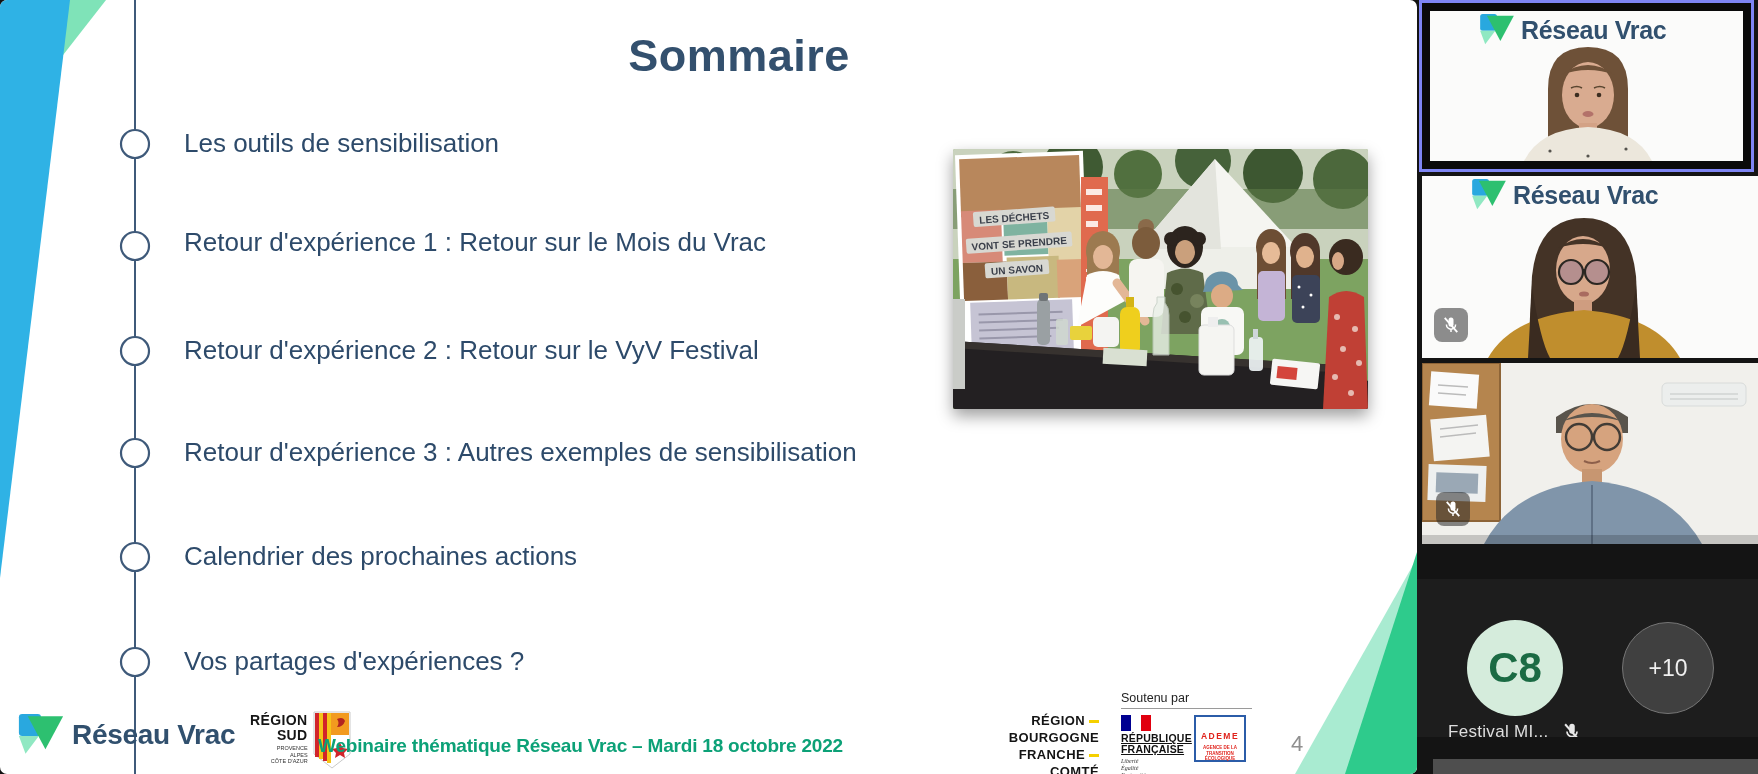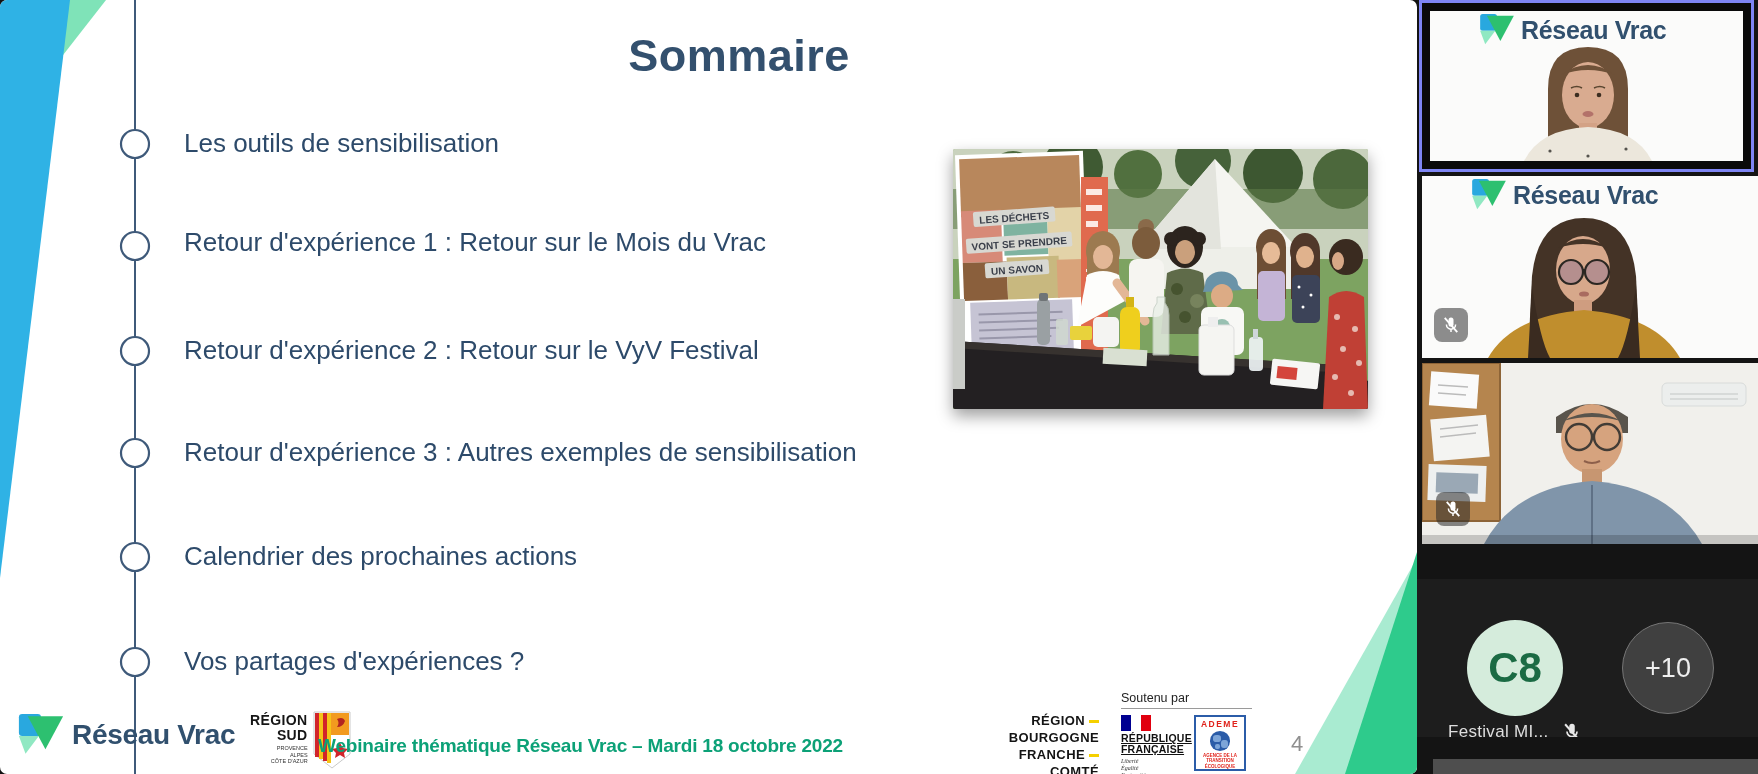--- a/index.html
+++ b/index.html
@@ -29,22 +29,22 @@
   .bfc-dash{display:inline-block;width:10px;height:3px;background:#f5d000;vertical-align:middle;margin-left:4px;}
   .soutenu{position:absolute;left:1121px;top:691px;width:131px;}
   .soutenu-label{font-size:12.5px;color:#222;}
   .soutenu-rule{border:0;border-top:1px solid #9a9a9a;margin:3px 0 6px 0;}
   .soutenu-row{display:flex;gap:9px;}
   .rf-block{width:64px;}
   .rf-flag{display:flex;width:30px;height:16px;margin-bottom:2px;}
   .rf-flag i{display:block;height:100%;}
   .rf-name{font-size:10.5px;font-weight:bold;color:#111;line-height:11px;letter-spacing:.2px;text-decoration:underline;}
   .rf-motto{font-family:"Liberation Serif",serif;font-style:italic;font-size:6px;color:#333;line-height:7px;margin-top:3px;}
-  .ademe-box{width:52px;height:56px;border:2px solid #2b5ca8;background:#fff;
-    display:flex;flex-direction:column;align-items:center;padding-top:2px;box-sizing:border-box;}
+  .ademe-box{width:52px;height:47px;border:2px solid #2b5ca8;background:#fff;
+    display:flex;flex-direction:column;align-items:center;padding-top:14px;box-sizing:border-box;}
   .ademe-name{font-size:8.5px;font-weight:bold;color:#e0231c;letter-spacing:1.5px;}
   .ademe-globe{width:20px;height:20px;border-radius:50%;background:#2b5ca8;margin:2px 0;position:relative;overflow:hidden;}
   .ademe-globe i{position:absolute;background:#7da5d8;border-radius:40%;}
   .ademe-caption{font-size:4.5px;line-height:5.5px;font-weight:bold;color:#e0231c;text-align:center;width:46px;}
   
   .sidebar{position:absolute;left:1417px;top:0;width:341px;height:774px;background:#141414;}
   .tile{position:absolute;overflow:hidden;}
   .tile-active{left:2px;top:0;width:335px;height:172px;border:3px solid #7e85f4;background:#0a0a0a;box-sizing:border-box;padding:8px;}
   .video{position:relative;width:100%;height:100%;background:#fbfbfa;overflow:hidden;}
   .tile2{left:5px;top:176px;width:336px;height:182px;background:#fbfbfa;}
@@ -56,21 +56,21 @@
   .person-svg{position:absolute;left:0;bottom:0;}
   .mic-badge{position:absolute;width:34px;height:34px;border-radius:8px;
     display:flex;align-items:center;justify-content:center;}
   .mic-gray{background:rgba(128,128,128,.9);}
   .mic-dark{background:rgba(40,40,40,.55);}
   .avatar{position:absolute;left:50px;top:41px;width:96px;height:96px;border-radius:50%;
     background:#d5ecdc;display:flex;align-items:center;justify-content:center;
     font-size:42px;font-weight:bold;color:#1b6b44;}
   .overflow-badge{position:absolute;left:205px;top:43px;width:92px;height:92px;border-radius:50%;
     background:#404040;border:1px solid #757575;box-sizing:border-box;
-    display:flex;align-items:center;justify-content:center;font-size:27px;color:#efefef;}
+    display:flex;align-items:center;justify-content:center;font-size:23px;color:#efefef;}
   .name-row{position:absolute;left:31px;top:142px;display:flex;align-items:center;gap:12px;}
   .participant-name{font-size:17px;color:#dedede;letter-spacing:.3px;}
 </style>
 </head>
 <body>
 
 <div class="app">
 
   <div class="slide">
 

